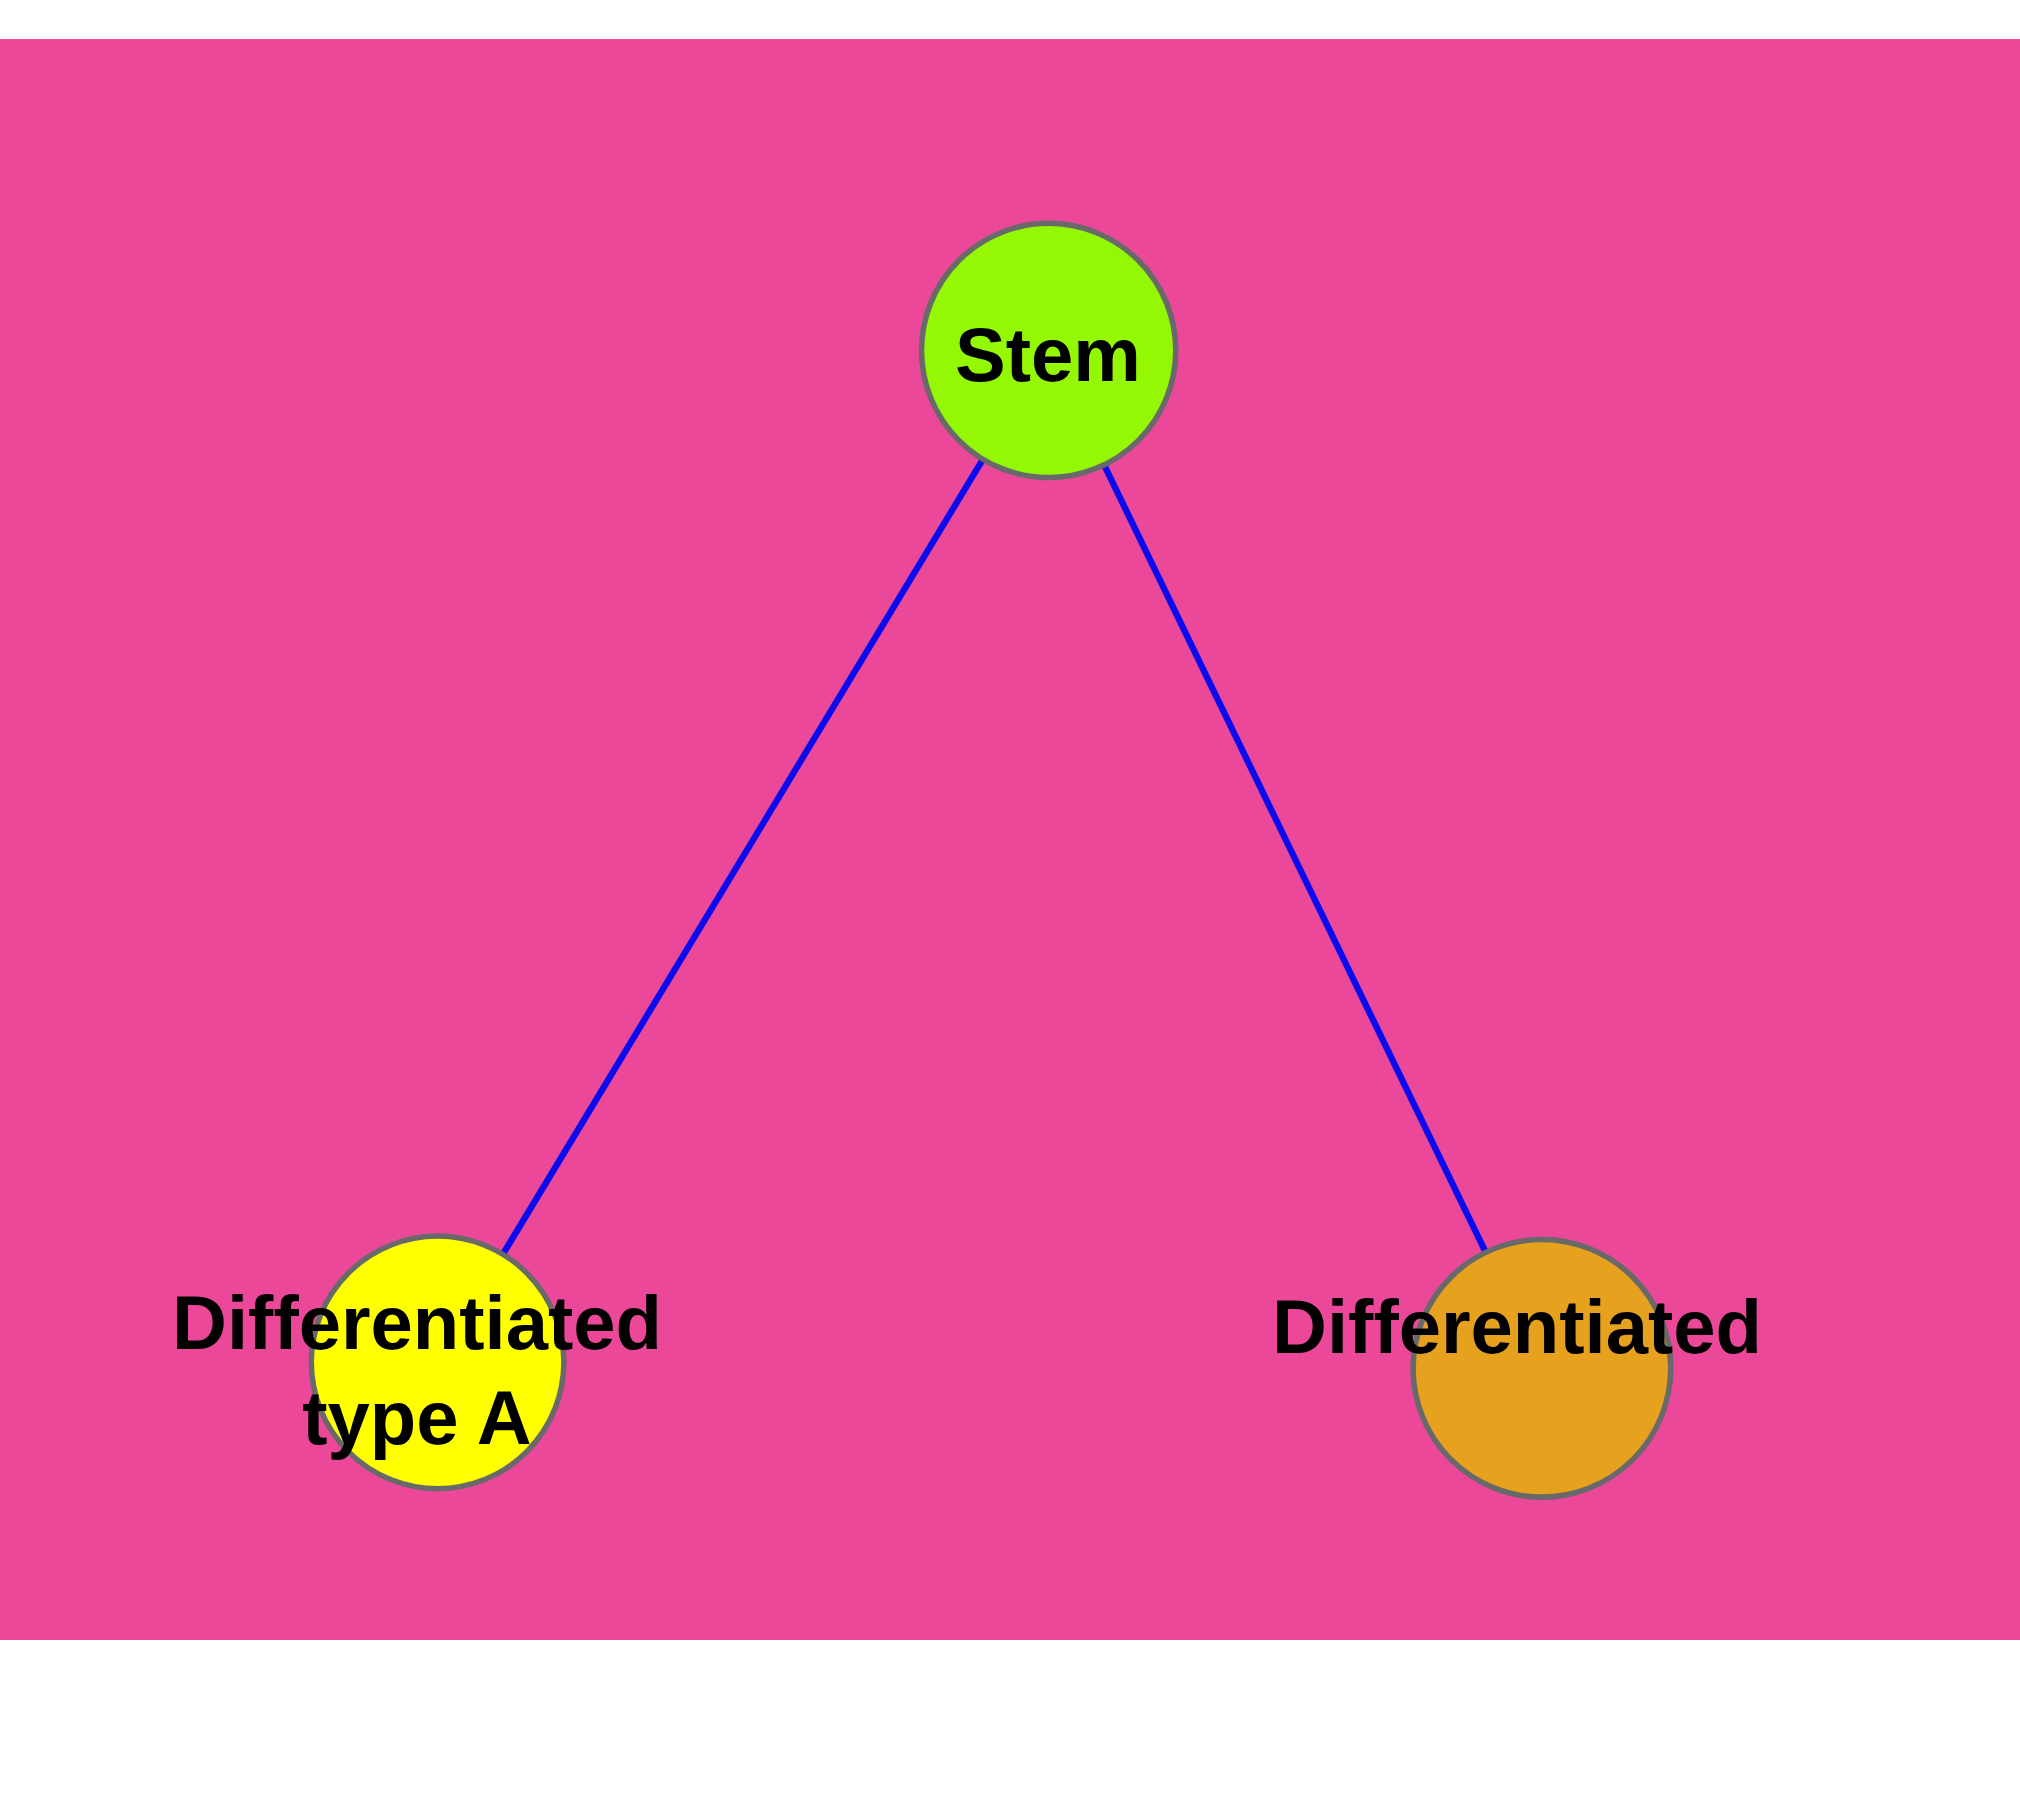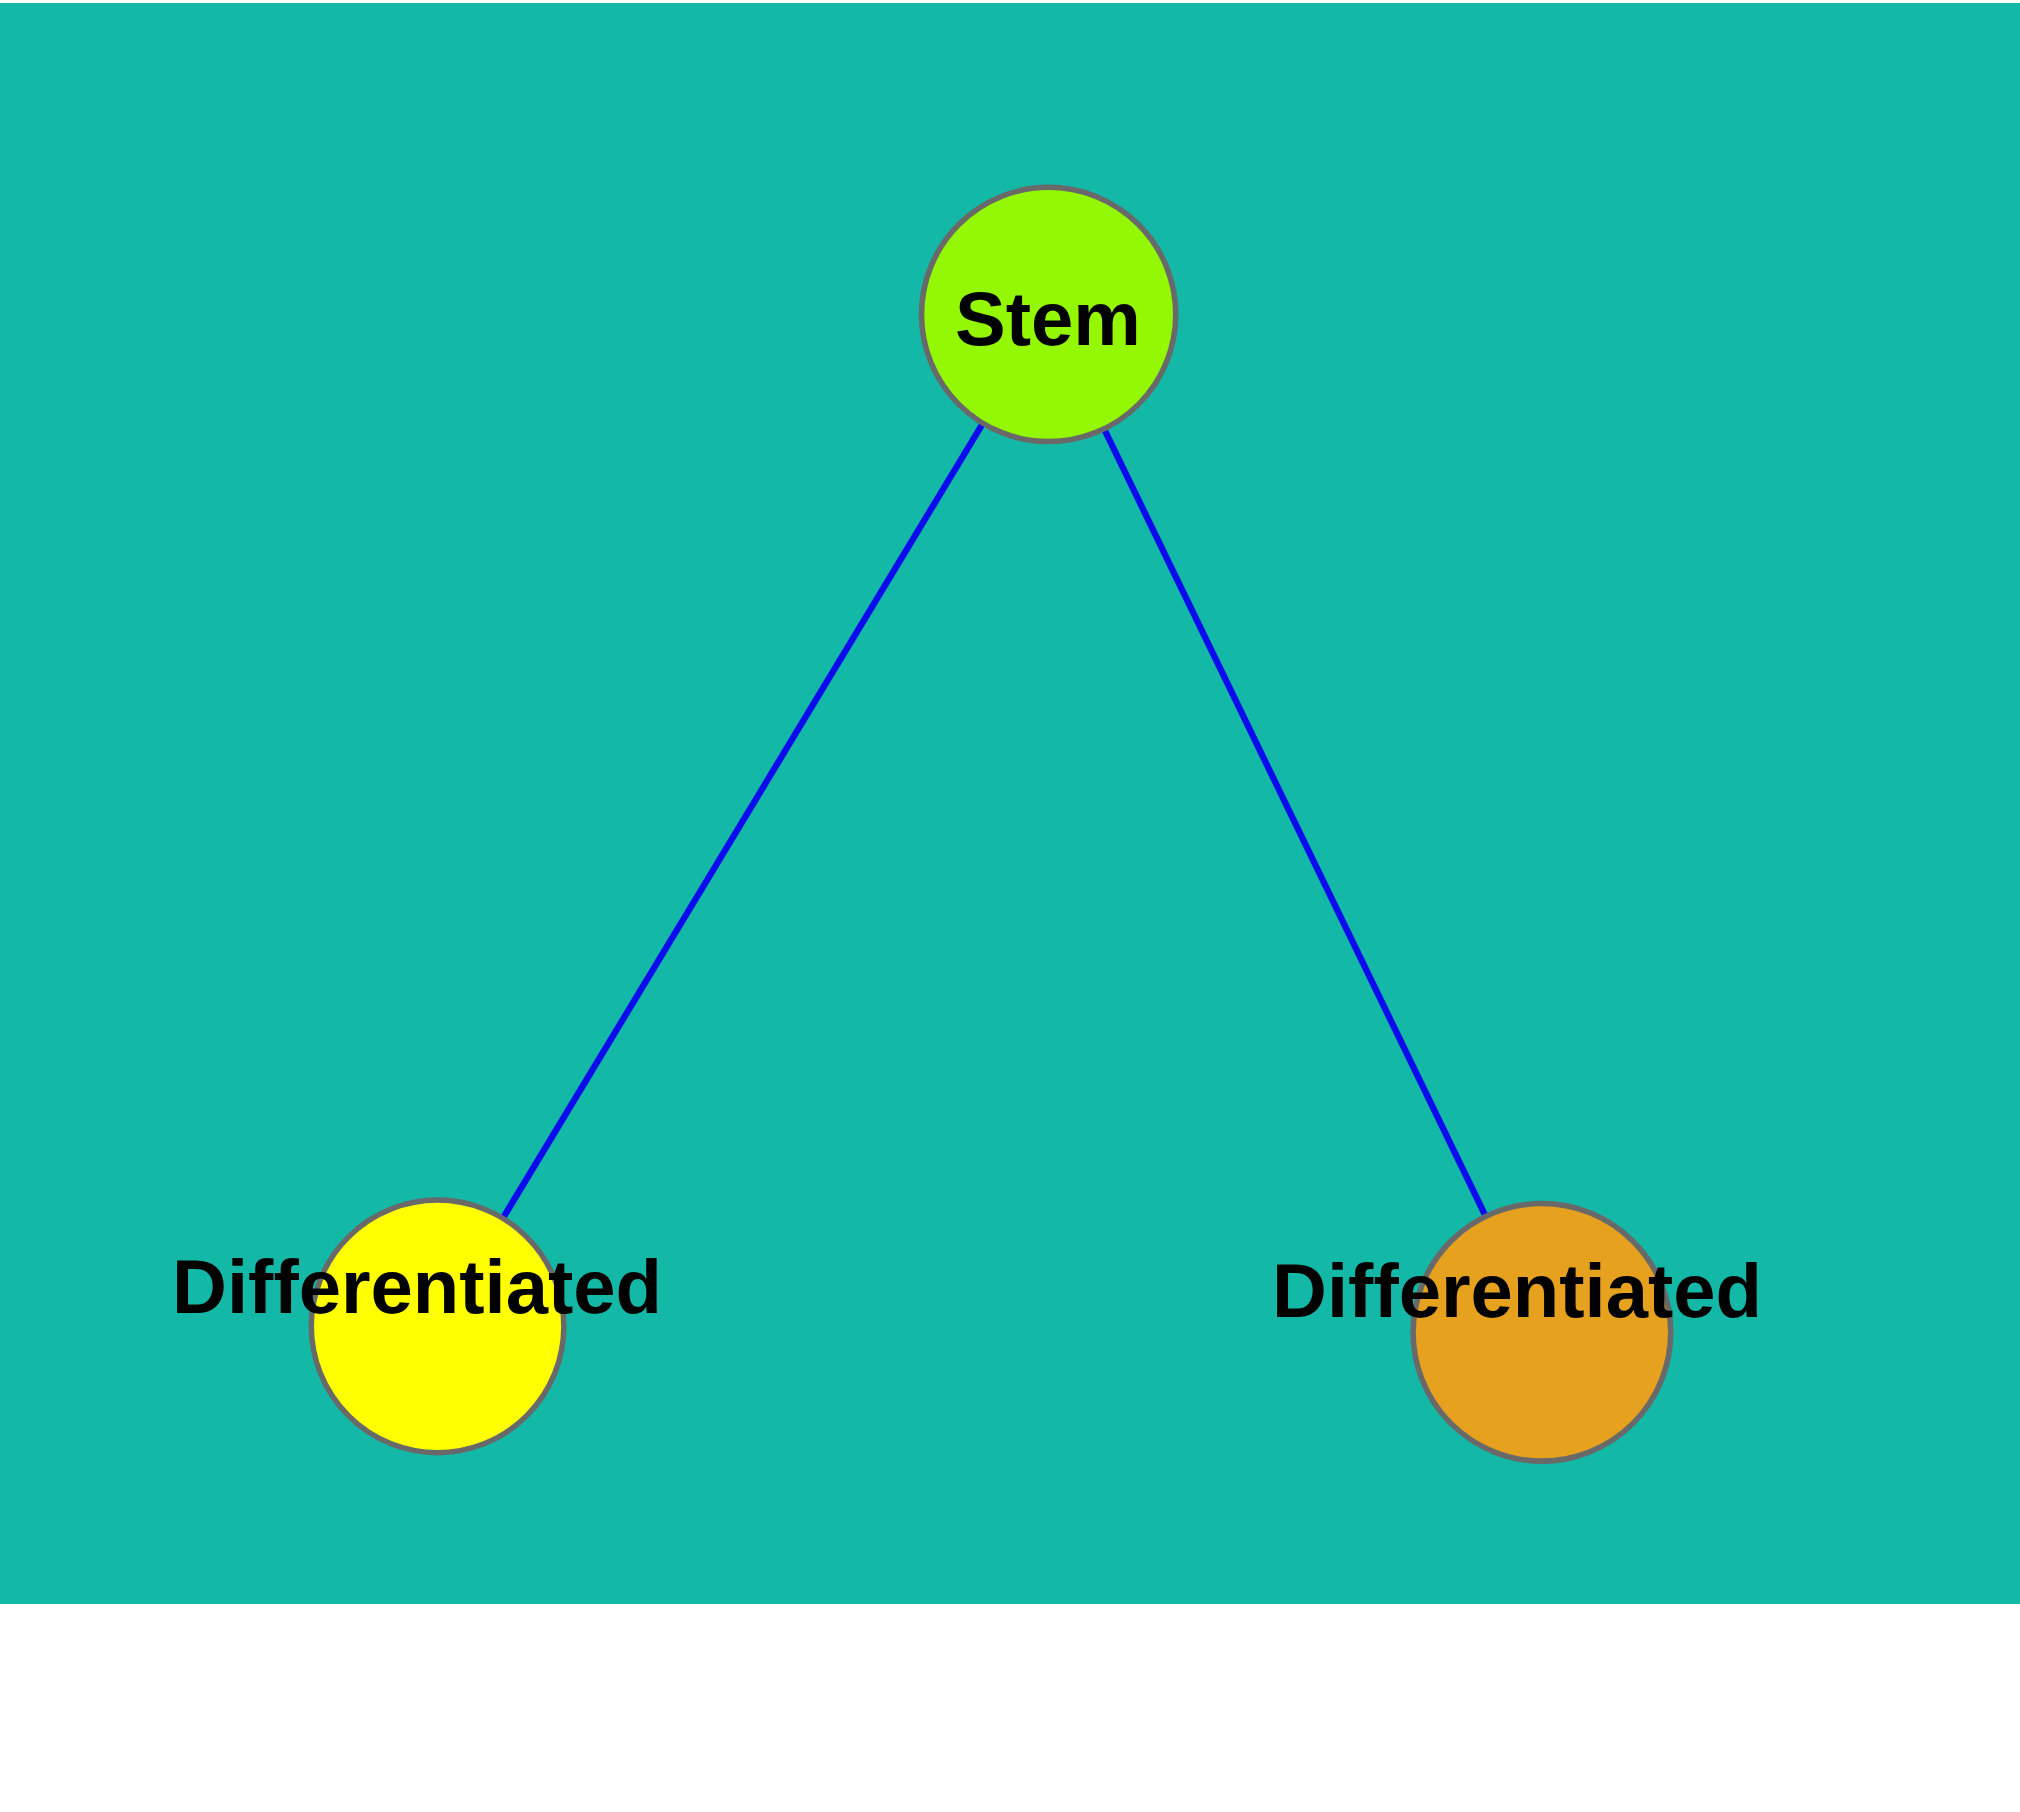--- a/index.html
+++ b/index.html
@@ -2,22 +2,23 @@
 <html style="font-size:13.6px"><head>
 <meta charset="utf-8">
 <style>
   html, body { margin: 0; padding: 0; }
   body { font-family: "Liberation Sans", sans-serif; }
 
   .canvas {
     position: relative;
     width: 2021px;
     height: 1604px;
-    background: #14b8a6;
+    background: #ec4899;
     overflow: hidden;
+    margin-top: 36px;
   }
 
   .edge-artifact-top {
     position: absolute;
     left: 0; top: 0;
     width: 100%; height: 2.5px;
     background: #ffffff;
   }
 
   svg.graph {
@@ -66,20 +67,21 @@
     <circle cx="516" cy="1565" r="149" class="node-circle" fill="#ffff00"></circle>
     <circle cx="1819" cy="1572" r="152" class="node-circle" fill="#e6a11f"></circle>
   </svg>
 
   <div class="node-label" style="left:1048px; top:271px;">
     <span>Stem</span>
   </div>
 
   <div class="node-label" style="left:417px; top:1239px;">
     <span>Differentiated</span>
+    <span>type A</span>
   </div>
 
   <div class="node-label" style="left:1517px; top:1243px;">
     <span>Differentiated</span>
   </div>
 
 </div>
 
 
 </body></html>

